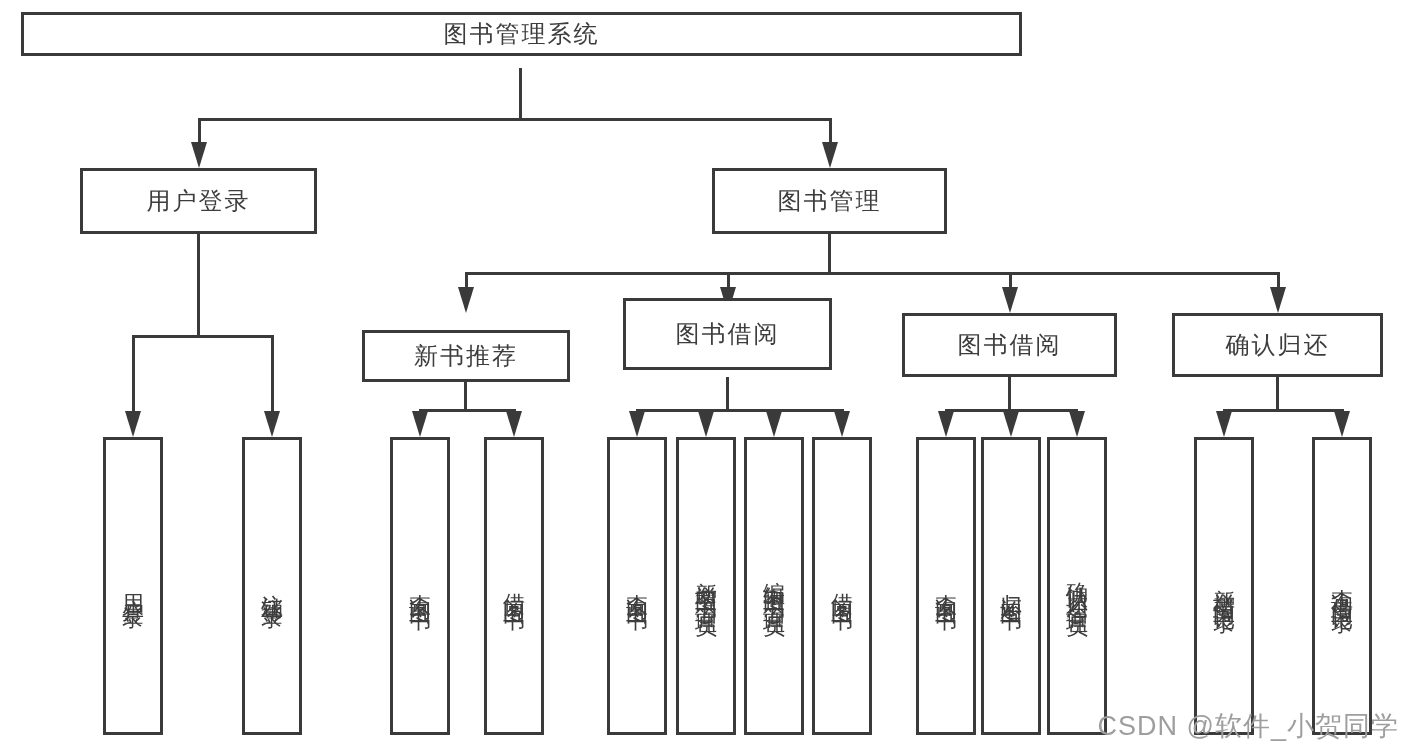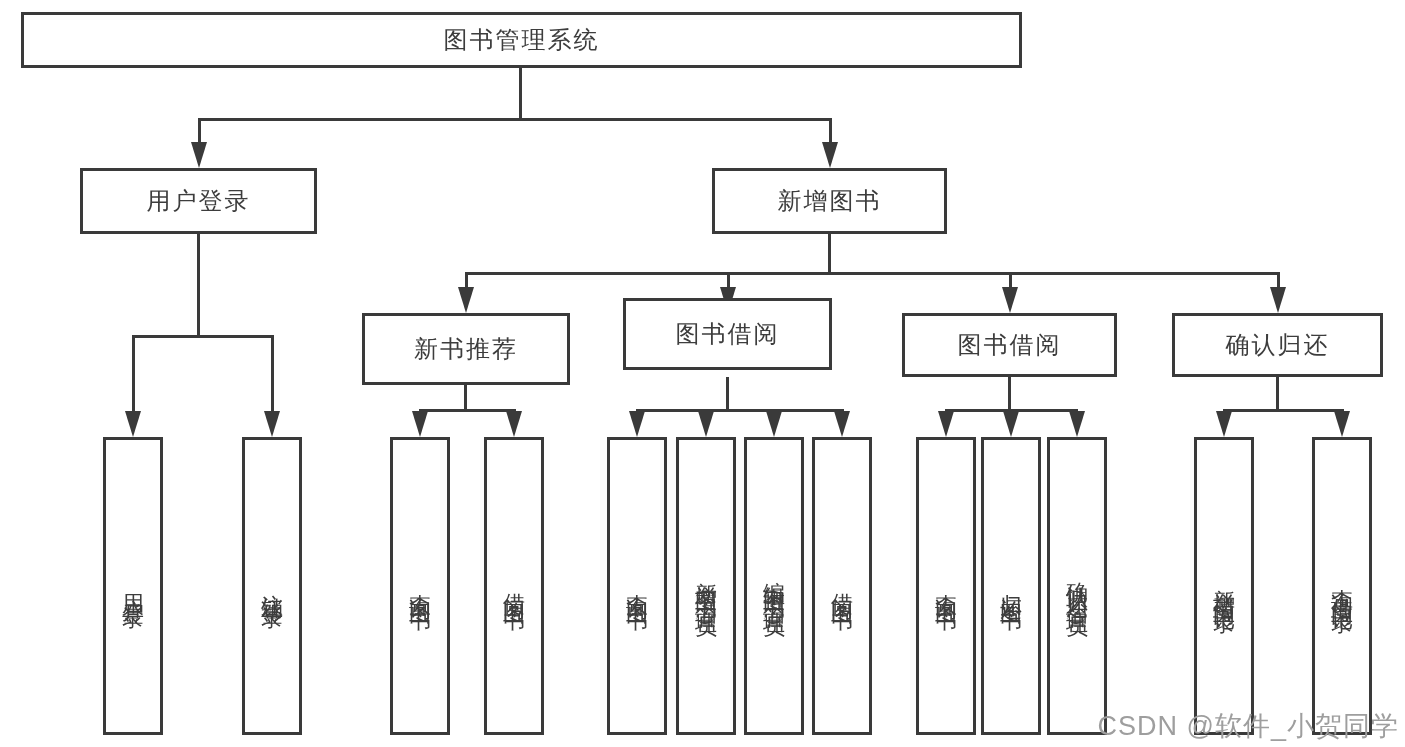--- a/index.html
+++ b/index.html
@@ -58,50 +58,50 @@
     letter-spacing:1px;
     z-index:3;
     white-space:nowrap;
   }
 </style>
 </head>
 <body>
 
 <div class="canvas">
 
-  <div class="hbox" style="left:21px;top:12px;width:1001px;height:56px;">
+  <div class="hbox" style="left:21px;top:12px;width:1001px;height:44px;">
     <span>图书管理系统</span>
   </div>
 
   <div class="vline" style="left:519px;top:68px;height:52px;"></div>
   <div class="hline" style="left:198px;top:118px;width:634px;"></div>
   <div class="vline" style="left:198px;top:118px;height:28px;"></div>
   <div class="vline" style="left:829px;top:118px;height:28px;"></div>
   <div class="arr" style="left:191px;top:142px;"></div>
   <div class="arr" style="left:822px;top:142px;"></div>
 
   <div class="hbox" style="left:80px;top:168px;width:237px;height:66px;">
     <span>用户登录</span>
   </div>
   <div class="hbox" style="left:712px;top:168px;width:235px;height:66px;">
-    <span>新增图书</span>
+    <span>图书管理</span>
   </div>
 
   <div class="vline" style="left:828px;top:234px;height:41px;"></div>
   <div class="hline" style="left:465px;top:272px;width:815px;"></div>
   <div class="vline" style="left:465px;top:272px;height:17px;"></div>
   <div class="vline" style="left:727px;top:272px;height:17px;"></div>
   <div class="vline" style="left:1009px;top:272px;height:17px;"></div>
   <div class="vline" style="left:1277px;top:272px;height:17px;"></div>
   <div class="arr" style="left:458px;top:287px;"></div>
   <div class="arr" style="left:720px;top:287px;"></div>
   <div class="arr" style="left:1002px;top:287px;"></div>
   <div class="arr" style="left:1270px;top:287px;"></div>
 
-  <div class="hbox" style="left:362px;top:313px;width:208px;height:72px;">
+  <div class="hbox" style="left:362px;top:330px;width:208px;height:52px;">
     <span>新书推荐</span>
   </div>
   <div class="hbox" style="left:623px;top:298px;width:209px;height:72px;">
     <span>图书借阅</span>
   </div>
   <div class="hbox" style="left:902px;top:313px;width:215px;height:64px;">
     <span>图书借阅</span>
   </div>
   <div class="hbox" style="left:1172px;top:313px;width:211px;height:64px;">
     <span>确认归还</span>

